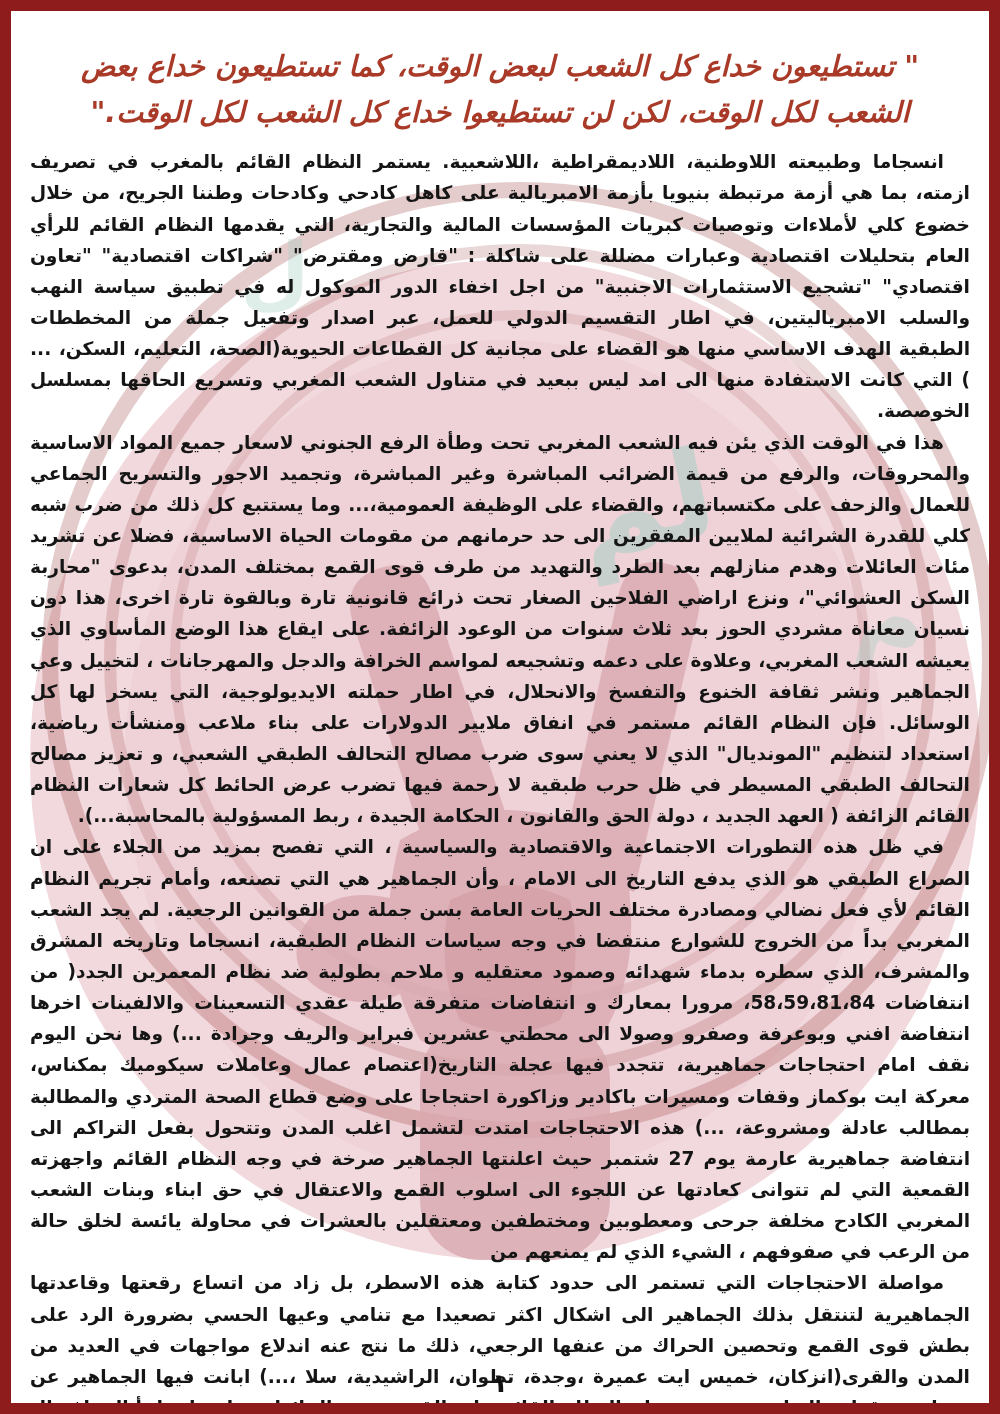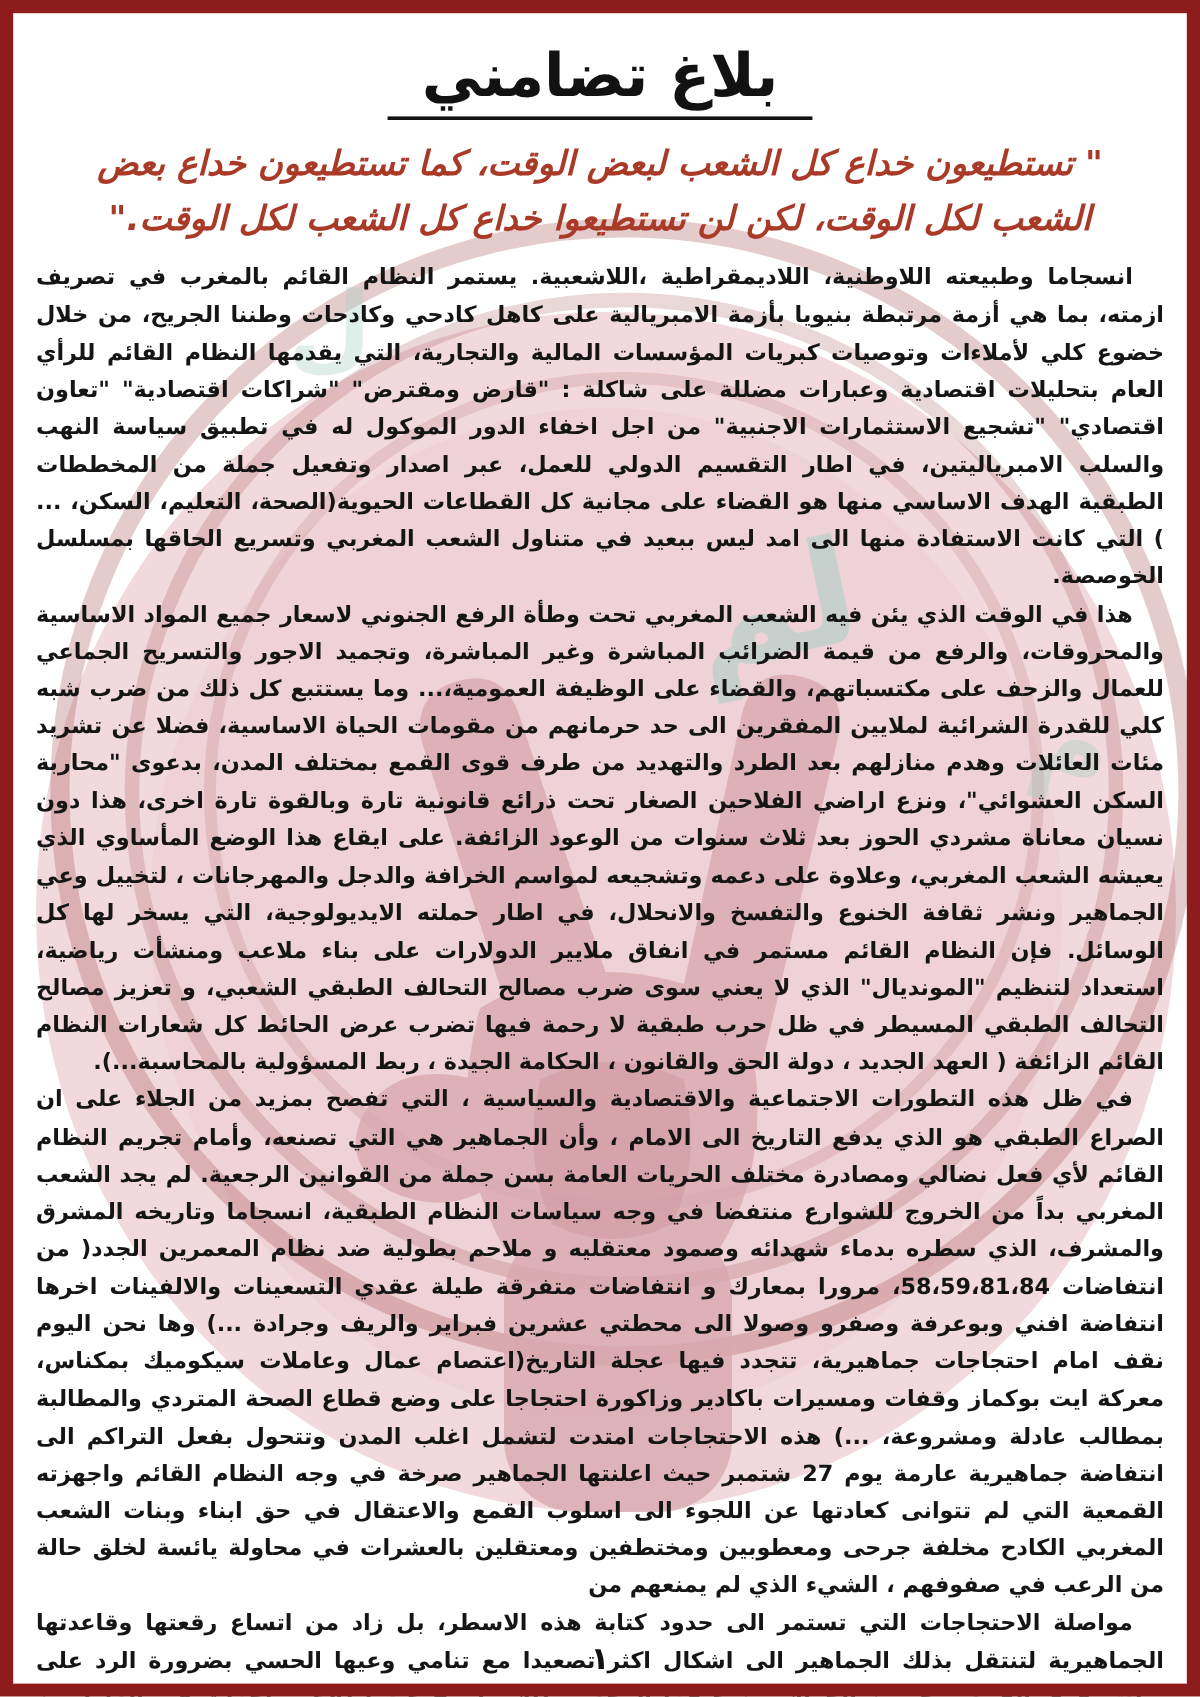--- a/index.html
+++ b/index.html
@@ -111,23 +111,20 @@
 
     <g fill="#cf98a0" opacity="0.55">
       <path d="M450 900 q60 -30 120 0 q15 70 -10 120 q-50 25 -100 0 q-25 -55 -10 -120 z"></path>
     </g>
   </svg>
 
   <div class="frame"></div>
 
   <div class="content">
 
-    <div class="title-wrap">
-      <h1 class="doc-title">بلاغ تضامني</h1>
-    </div>
 
     <div class="quote">" تستطيعون خداع كل الشعب لبعض الوقت، كما تستطيعون خداع بعض الشعب لكل الوقت، لكن لن تستطيعوا خداع كل الشعب لكل الوقت."</div>
 
     <div class="body-text">
       <p>انسجاما وطبيعته اللاوطنية، اللاديمقراطية ،اللاشعبية. يستمر النظام القائم بالمغرب في تصريف ازمته، بما هي أزمة مرتبطة بنيويا بأزمة الامبريالية على كاهل كادحي وكادحات وطننا الجريح، من خلال خضوع كلي لأملاءات وتوصيات كبريات المؤسسات المالية والتجارية، التي يقدمها النظام القائم للرأي العام بتحليلات اقتصادية وعبارات مضللة على شاكلة : "قارض ومقترض" "شراكات اقتصادية" "تعاون اقتصادي" "تشجيع الاستثمارات الاجنبية" من اجل اخفاء الدور الموكول له في تطبيق سياسة النهب والسلب الامبرياليتين، في اطار التقسيم الدولي للعمل، عبر اصدار وتفعيل جملة من المخططات الطبقية الهدف الاساسي منها هو القضاء على مجانية كل القطاعات الحيوية(الصحة، التعليم، السكن، ... ) التي كانت الاستفادة منها الى امد ليس ببعيد في متناول الشعب المغربي وتسريع الحاقها بمسلسل الخوصصة.</p>
       <p>هذا في الوقت الذي يئن فيه الشعب المغربي تحت وطأة الرفع الجنوني لاسعار جميع المواد الاساسية والمحروقات، والرفع من قيمة الضرائب المباشرة وغير المباشرة، وتجميد الاجور والتسريح الجماعي للعمال والزحف على مكتسباتهم، والقضاء على الوظيفة العمومية،... وما يستتبع كل ذلك من ضرب شبه كلي للقدرة الشرائية لملايين المفقرين الى حد حرمانهم من مقومات الحياة الاساسية، فضلا عن تشريد مئات العائلات وهدم منازلهم بعد الطرد والتهديد من طرف قوى القمع بمختلف المدن، بدعوى "محاربة السكن العشوائي"، ونزع اراضي الفلاحين الصغار تحت ذرائع قانونية تارة وبالقوة تارة اخرى، هذا دون نسيان معاناة مشردي الحوز بعد ثلاث سنوات من الوعود الزائفة. على ايقاع هذا الوضع المأساوي الذي يعيشه الشعب المغربي، وعلاوة على دعمه وتشجيعه لمواسم الخرافة والدجل والمهرجانات ، لتخييل وعي الجماهير ونشر ثقافة الخنوع والتفسخ والانحلال، في اطار حملته الايديولوجية، التي يسخر لها كل الوسائل. فإن النظام القائم مستمر في انفاق ملايير الدولارات على بناء ملاعب ومنشأت رياضية، استعداد لتنظيم "المونديال" الذي لا يعني سوى ضرب مصالح التحالف الطبقي الشعبي، و تعزيز مصالح التحالف الطبقي المسيطر في ظل حرب طبقية لا رحمة فيها تضرب عرض الحائط كل شعارات النظام القائم الزائفة ( العهد الجديد ، دولة الحق والقانون ، الحكامة الجيدة ، ربط المسؤولية بالمحاسبة...).</p>
       <p>في ظل هذه التطورات الاجتماعية والاقتصادية والسياسية ، التي تفصح بمزيد من الجلاء على ان الصراع الطبقي هو الذي يدفع التاريخ الى الامام ، وأن الجماهير هي التي تصنعه، وأمام تجريم النظام القائم لأي فعل نضالي ومصادرة مختلف الحريات العامة بسن جملة من القوانين الرجعية. لم يجد الشعب المغربي بداً من الخروج للشوارع منتفضا في وجه سياسات النظام الطبقية، انسجاما وتاريخه المشرق والمشرف، الذي سطره بدماء شهدائه وصمود معتقليه و ملاحم بطولية ضد نظام المعمرين الجدد( من انتفاضات 58،59،81،84، مرورا بمعارك و انتفاضات متفرقة طيلة عقدي التسعينات والالفينات اخرها انتفاضة افني وبوعرفة وصفرو وصولا الى محطتي عشرين فبراير والريف وجرادة ...) وها نحن اليوم نقف امام احتجاجات جماهيرية، تتجدد فيها عجلة التاريخ(اعتصام عمال وعاملات سيكوميك بمكناس، معركة ايت بوكماز وقفات ومسيرات باكادير وزاكورة احتجاجا على وضع قطاع الصحة المتردي والمطالبة بمطالب عادلة ومشروعة، ...) هذه الاحتجاجات امتدت لتشمل اغلب المدن وتتحول بفعل التراكم الى انتفاضة جماهيرية عارمة يوم 27 شتمبر حيث اعلنتها الجماهير صرخة في وجه النظام القائم واجهزته القمعية التي لم تتوانى كعادتها عن اللجوء الى اسلوب القمع والاعتقال في حق ابناء وبنات الشعب المغربي الكادح مخلفة جرحى ومعطوبين ومختطفين ومعتقلين بالعشرات في محاولة يائسة لخلق حالة من الرعب في صفوفهم ، الشيء الذي لم يمنعهم من</p>
       <p>مواصلة الاحتجاجات التي تستمر الى حدود كتابة هذه الاسطر، بل زاد من اتساع رقعتها وقاعدتها الجماهيرية لتنتقل بذلك الجماهير الى اشكال اكثر تصعيدا مع تنامي وعيها الحسي بضرورة الرد على بطش قوى القمع وتحصين الحراك من عنفها الرجعي، ذلك ما نتج عنه اندلاع مواجهات في العديد من المدن والقرى(انزكان، خميس ايت عميرة ،وجدة، تطوان، الراشيدية، سلا ،...) ابانت فيها الجماهير عن شجاعة منقطعة النظير ،وضربت رهان النظام القائم على القمع عرض الحائط ،مما جعله يلجأ الى افتعال بعض الممارسات البوليسية وسط الجماهير لأضفاء طابع الشرعية على ما سيقدم عليه من جرائم (اخبار عن سقوط ثلاث شهداء برصاص قوى القمع بمدينة عين لقليعة...) ، مع سعيه الحثيث الى ضرب وحدتها عبر بث خطاب التفرقة بين مختلف فئاتها العمرية سواء بشكل مباشر من خلال ابواقه واقلامه المأجورة ،او بشكل غير مباشر من خلال بعض عناصره المندسة وسط الحراك.</p>
     </div>
 

